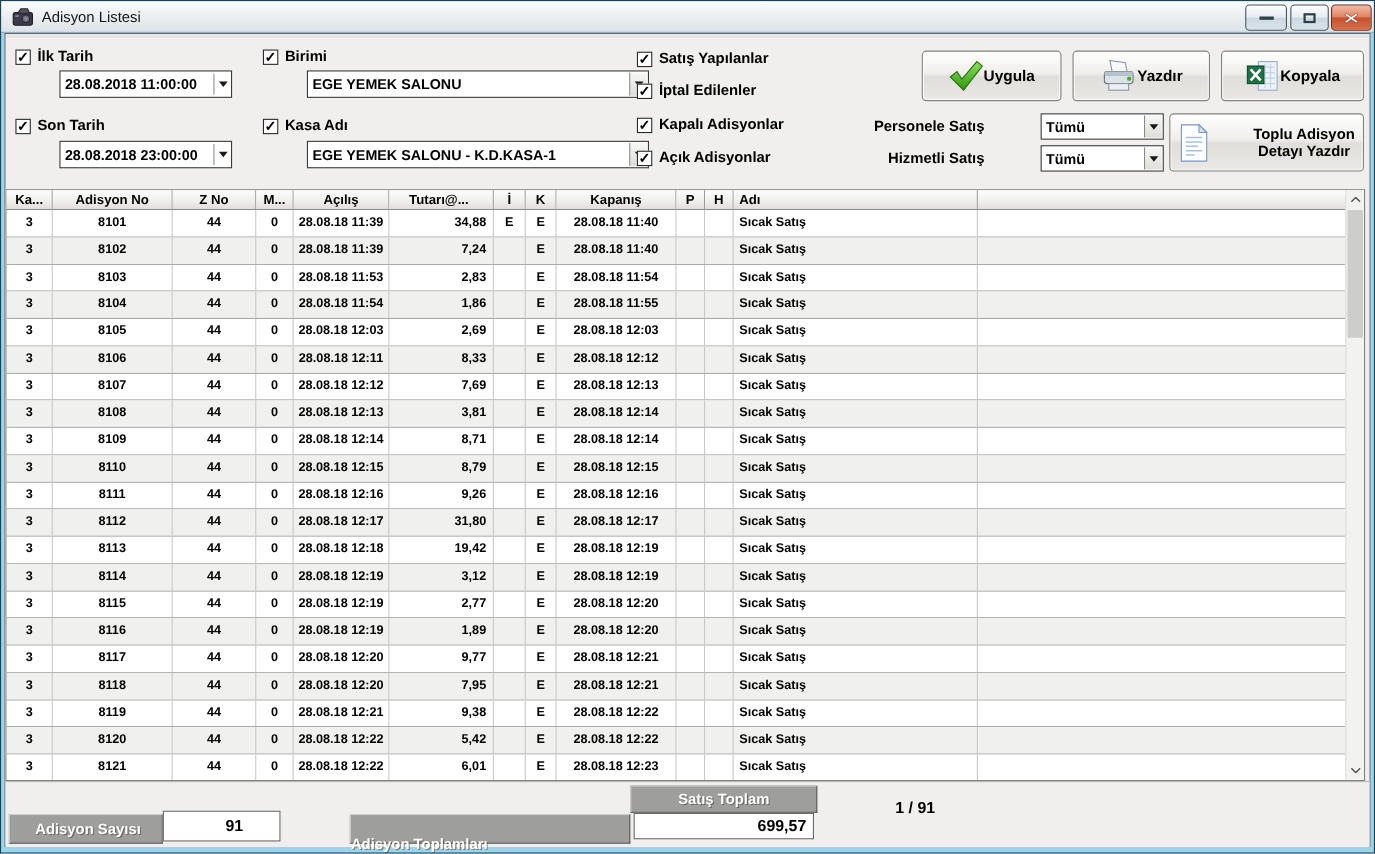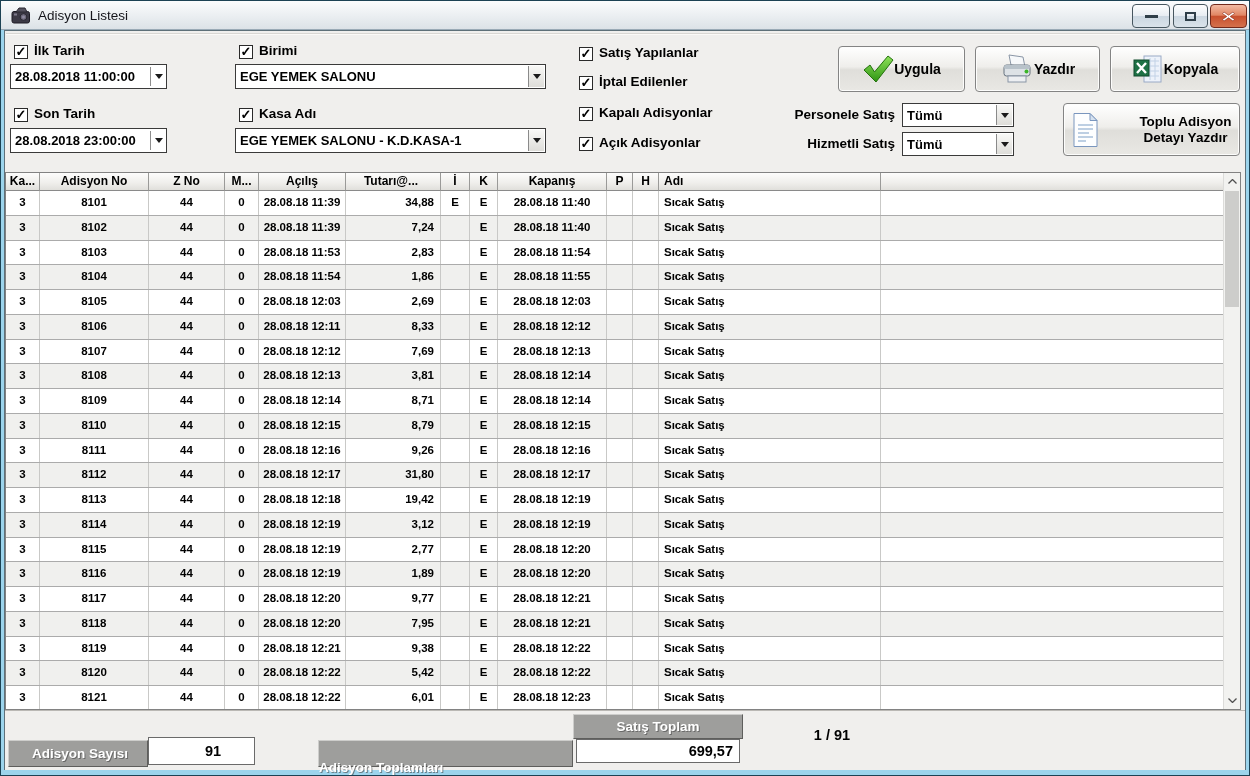--- a/index.html
+++ b/index.html
@@ -22,21 +22,21 @@
   .glyph-max{width:11px;height:9px;border:2px solid #2E3E48;background:transparent;}
   
   .client{position:absolute;left:4px;top:30px;width:1242px;height:740px;background:#F0EFED;border:1px solid #5E7079;}
   .filter-groove{position:absolute;left:6px;top:33px;width:1238px;height:1px;background:#D9D7D3;box-shadow:0 1px 0 #FBFAF8;z-index:6;}
   
   .cb{position:absolute;width:14px;height:14px;background:#FFF;border:1px solid #2A2A2A;
     font-size:13px;line-height:12px;text-align:center;font-weight:700;color:#000;z-index:10;}
   .cb::before{content:"✓";}
   .cblabel{position:absolute;font-weight:700;font-size:13.5px;color:#000;white-space:nowrap;z-index:10;}
   
-  .combo{position:absolute;background:#FFF;border:1px solid #3A3A3A;display:flex;align-items:stretch;z-index:10;}
+  .combo{position:absolute;background:#FFF;border:1px solid #3A3A3A;display:flex;align-items:stretch;z-index:10;margin-left:44px;}
   .combo-text{flex:1;padding-left:4px;font-weight:700;font-size:13px;color:#000;white-space:nowrap;overflow:hidden;align-self:center;}
   .combo-arrow{width:16px;display:flex;align-items:center;justify-content:center;}
   .combo-arrow.flat{border-left:1px solid #8E8E8E;margin:2px 0;}
   .combo-arrow.classic{background:linear-gradient(#F8F8F6,#DEDDD9);border-left:1px solid #8A8A8A;margin:1px;}
   .tri{width:0;height:0;border-left:4px solid transparent;border-right:4px solid transparent;border-top:5px solid #1A1A1A;}
   
   .btn{position:absolute;display:flex;align-items:center;justify-content:center;
     border:1px solid #848484;border-radius:4px;color:#000;cursor:default;z-index:10;
     background:linear-gradient(#FFFFFF,#EFEEEB 45%,#DFDEDA 52%,#E9E8E4);
     box-shadow:inset 0 0 0 1px #FDFDFC;font-family:"Liberation Sans",sans-serif;font-weight:700;font-size:14px;}
@@ -45,21 +45,21 @@
   .grid{position:absolute;left:5px;top:172px;width:1236px;height:538px;background:#FFF;border:1px solid #828282;z-index:8;}
   .ghead{display:flex;height:18px;margin-right:17px;}
   .hcell{flex:0 0 auto;border-right:1px solid #9A9A98;border-bottom:1px solid #8A8A8A;
     background:linear-gradient(#FDFDFC,#EFEEEB 60%,#E0DFDB);
     font-size:12px;font-weight:700;color:#000;text-align:center;line-height:17px;overflow:hidden;white-space:nowrap;}
   .gbody{position:absolute;left:0;top:18px;right:17px;bottom:0;overflow:hidden;}
   .trow{display:flex;height:24.75px;border-bottom:1px solid #ABABAB;background:#FFF;}
   .trow.alt{background:#F0F0EE;}
   .tcell{flex:0 0 auto;border-right:1px solid #C9C9C7;font-size:11.5px;font-weight:700;color:#000;
     line-height:23px;text-align:center;overflow:hidden;white-space:nowrap;}
-  .c0{width:34px;} .c1{width:109px;} .c2{width:76px;} .c3{width:34px;} .c4{width:87px;}
+  .c0{width:42px;} .c1{width:109px;} .c2{width:76px;} .c3{width:34px;} .c4{width:87px;}
   .c5{width:95px;text-align:right;padding-right:6px;} .c6{width:29px;} .c7{width:28px;}
   .c8{width:109px;} .c9{width:26px;} .c10{width:26px;}
   .c11{width:222px;text-align:left;padding-left:5px;}
   .c12{flex:1 1 auto;border-right:none;}
   .hcell.c5{text-align:center;padding-right:4px;}
   
   .vscroll{position:absolute;top:0;right:0;bottom:0;width:17px;background:#F2F2F0;border-left:1px solid #DCDCDA;}
   .sb-btn{position:absolute;left:0;width:16px;height:17px;display:flex;align-items:center;justify-content:center;background:#F2F2F0;}
   .sb-btn.up{top:0;} .sb-btn.down{bottom:0;}
   .sb-thumb{position:absolute;left:1px;top:18px;width:14px;height:116px;background:#CDCDCB;}

